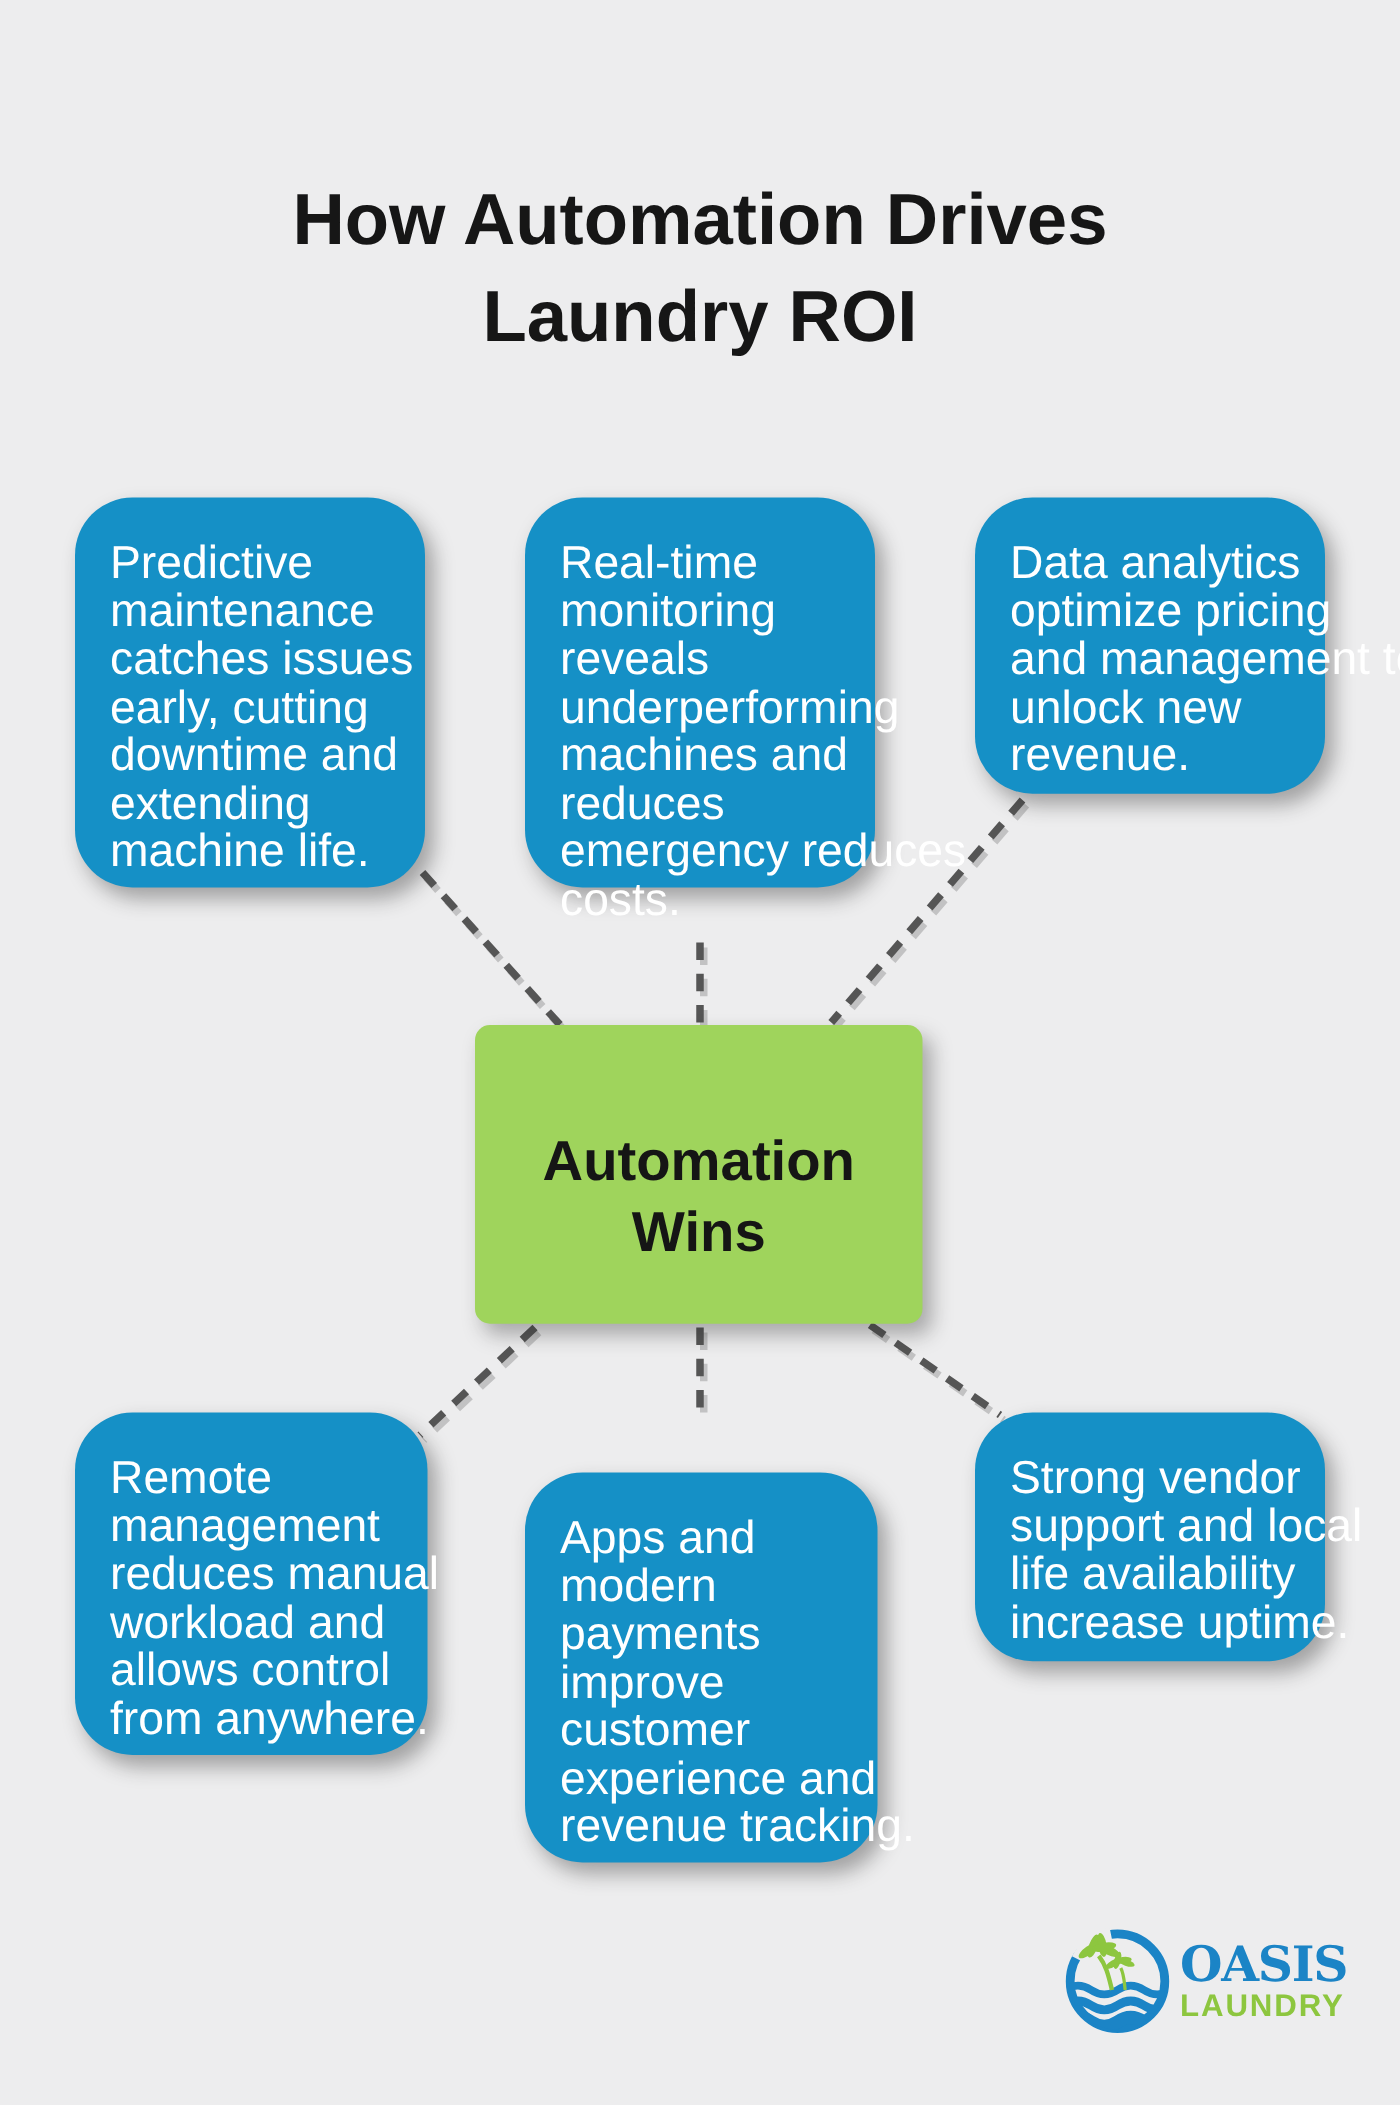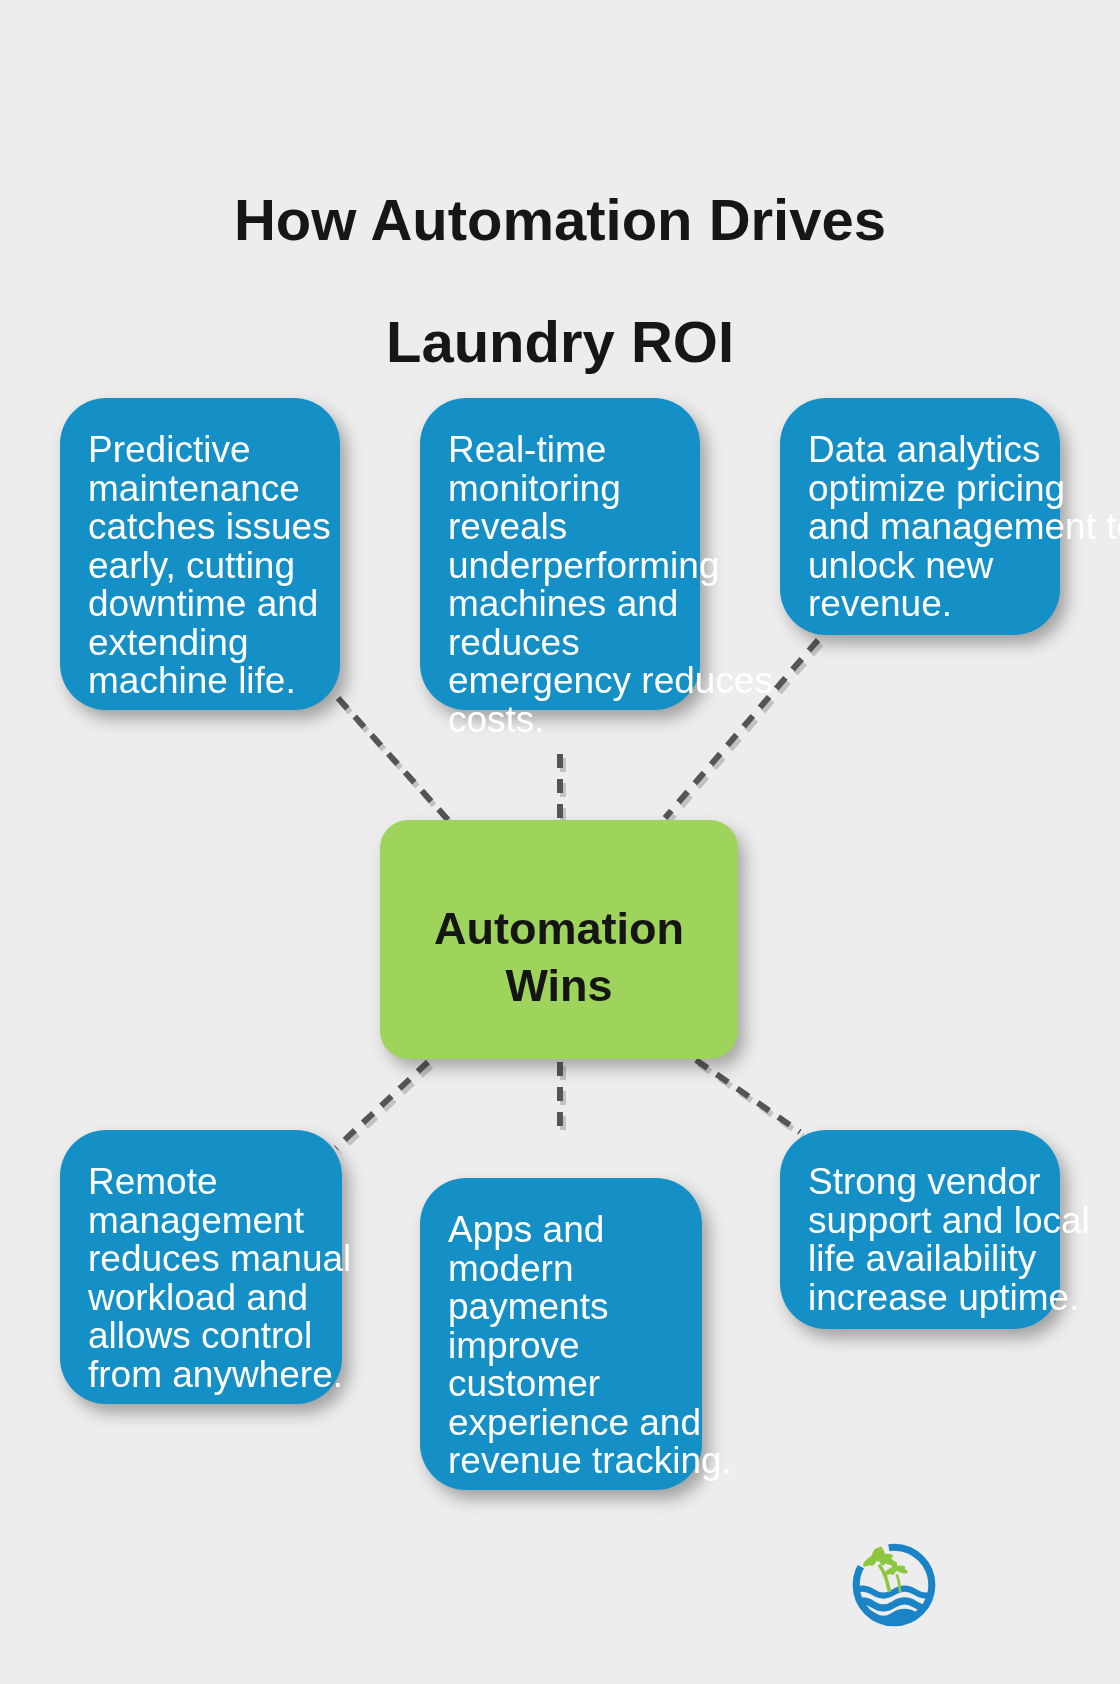--- a/index.html
+++ b/index.html
@@ -12,21 +12,21 @@
   }
   .stage{position:absolute;inset:0;}
 
   
   .title{
     position:absolute;top:98px;left:0;width:1120px;
     text-align:center;
     font-size:58px;line-height:78px;font-weight:bold;
     color:#161616;letter-spacing:0px;
   }
-  .title .tl{display:block;margin-top:44px;}
+  .title .tl{display:block;}
 
   
   .connectors{position:absolute;left:0;top:0;}
 
   
   .box{
     position:absolute;
     background:#1590C6;
     border-radius:46px;
     box-shadow:7px 9px 16px rgba(40,40,40,.38);
@@ -40,21 +40,21 @@
   .b1{left:60px;top:398px;width:280px;height:312px;}
   .b2{left:420px;top:398px;width:280px;height:312px;}
   .b3{left:780px;top:398px;width:280px;height:237px;}
   .b4{left:60px;top:1130px;width:282px;height:274px;}
   .b5{left:420px;top:1130px;width:282px;height:312px;margin-top:48px;}
   .b6{left:780px;top:1130px;width:280px;height:199px;}
 
   
   .center-box{
     position:absolute;left:380px;top:820px;width:358px;height:239px;
-    background:#9FD45C;border-radius:28px;
+    background:#9FD45C;border-radius:12px;
     box-shadow:7px 9px 16px rgba(40,40,40,.35);
     display:flex;flex-direction:column;align-items:center;justify-content:center;
     padding-top:34px;box-sizing:border-box;
     font-size:45px;line-height:57px;font-weight:bold;color:#151515;
     text-align:center;
   }
   .center-box .cl{display:block;}
 
   
   .logo{
@@ -186,15 +186,19 @@
         </g>
         <path d="M 57 58 C 56 50 56 44 53 38" fill="none" stroke="#8DC63F" stroke-width="3"></path>
         <g fill="#8DC63F">
           <ellipse cx="46" cy="34" rx="8" ry="3" transform="rotate(-30 46 34)"></ellipse>
           <ellipse cx="50" cy="31" rx="8" ry="3" transform="rotate(-75 50 31)"></ellipse>
           <ellipse cx="58" cy="33" rx="8" ry="3" transform="rotate(20 58 33)"></ellipse>
           <ellipse cx="55" cy="31" rx="8" ry="3" transform="rotate(-8 55 31)"></ellipse>
         </g>
       </g>
     </svg>
+    <div class="logo-text">
+      <div class="logo-brand">OASIS</div>
+      <div class="logo-sub">LAUNDRY</div>
+    </div>
   </div>
 
 </div>
 
 </body></html>

